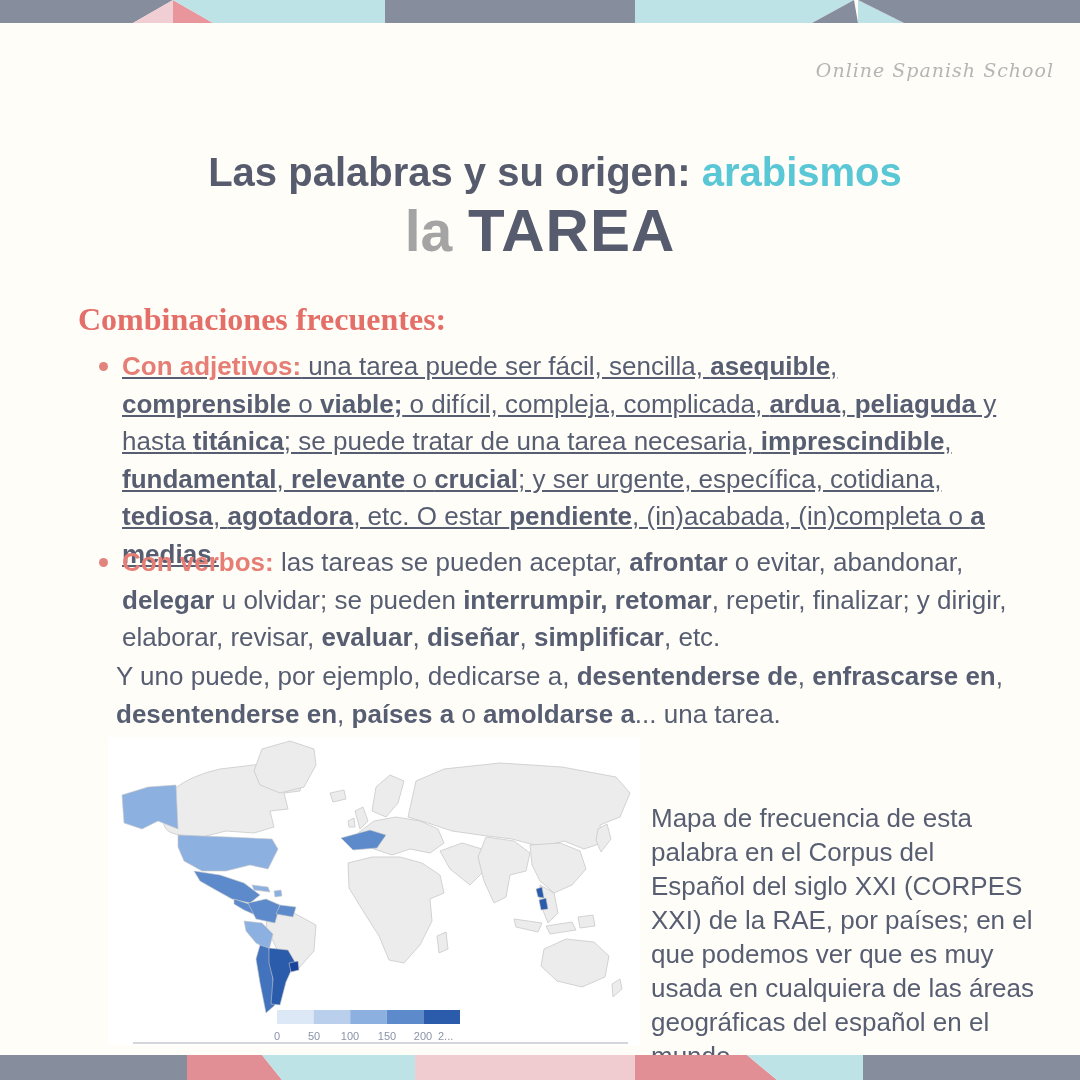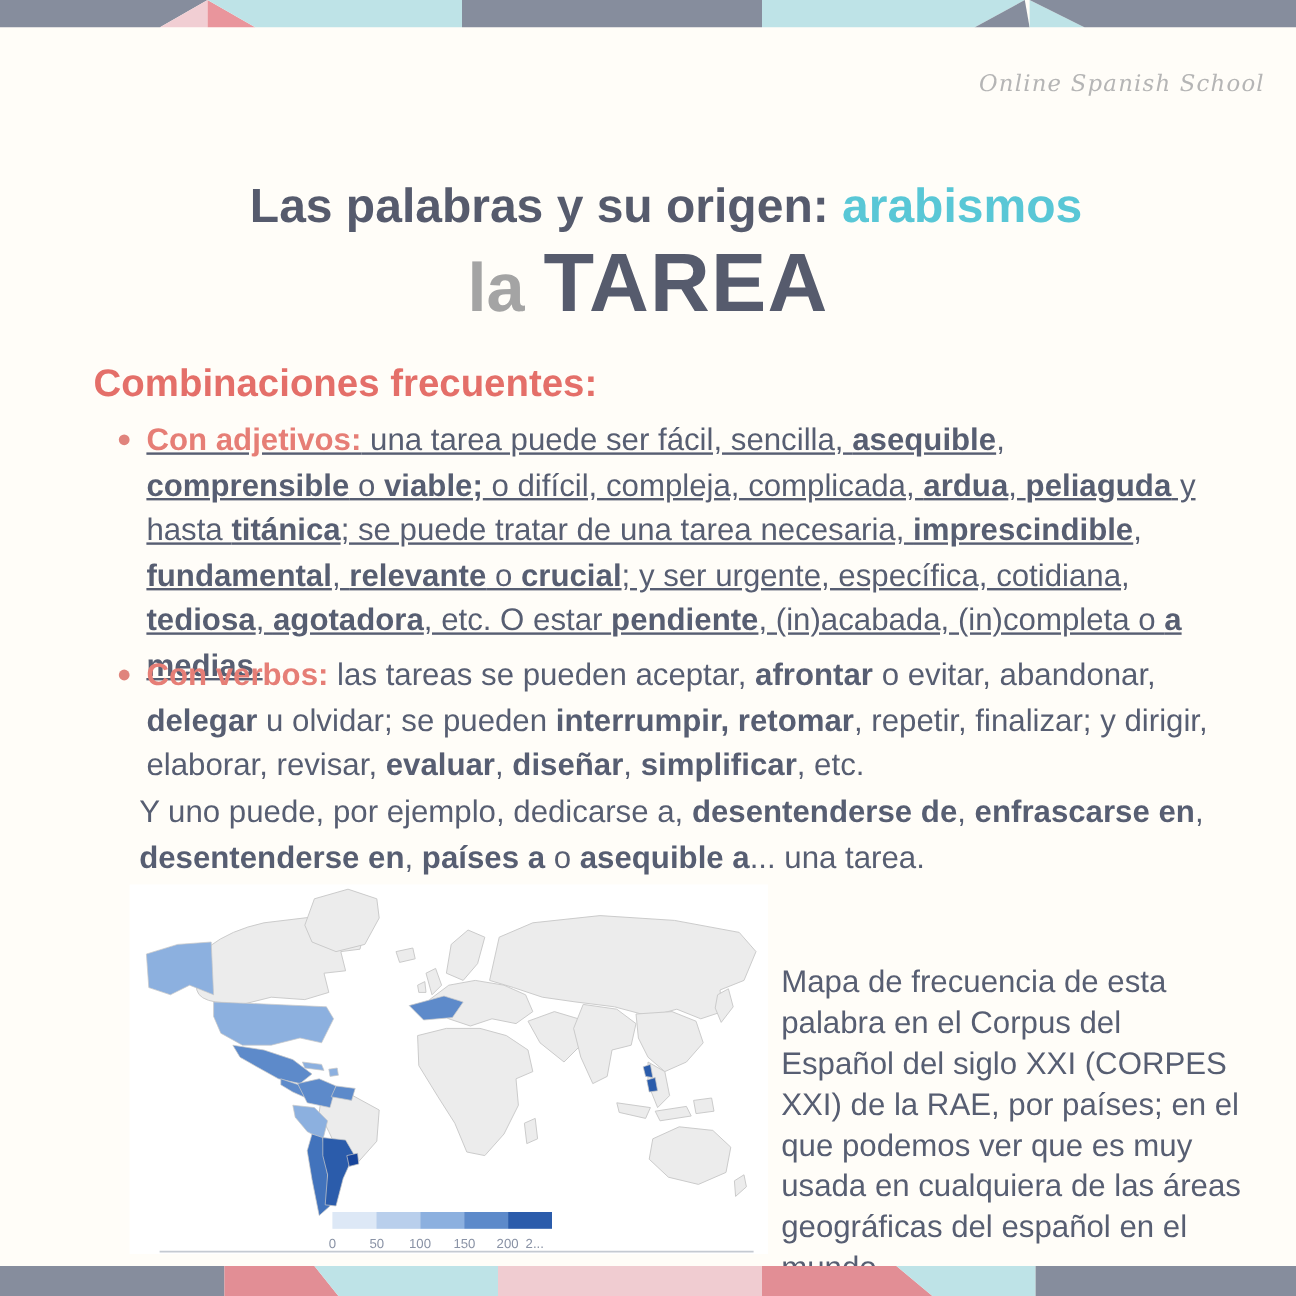--- a/index.html
+++ b/index.html
@@ -24,24 +24,24 @@
   .logo-sonora{color:var(--logo_gray,#B2B2B2);}
   .logo-ele{color:var(--logo_red,#BF3A31);}
   .logo-tagline{margin-top:4px;font-family:"DejaVu Serif","Liberation Serif",serif;
     font-style:italic;font-size:19px;letter-spacing:1px;color:var(--tagline_gray,#B5B5B5);text-align:right;}
 
   .title1{position:absolute;top:150px;left:15px;width:100%;text-align:center;
     font-size:40px;font-weight:bold;color:var(--title_dark,#565B6D);letter-spacing:0;}
   .title1 .accent{color:var(--title_teal,#59C7D6);}
   .title2{position:absolute;top:196px;left:0;width:100%;text-align:center;font-weight:bold;}
   .title2 .article{font-size:57px;color:var(--title_gray,#A4A4A4);text-align:right;}
-  .title2 .word{font-size:69px;color:var(--title_dark,#565B6D);letter-spacing:1px;}
+  .title2 .word{font-size:60px;color:var(--title_dark,#565B6D);letter-spacing:1px;}
 
   .section-heading{position:absolute;top:301px;left:78px;font-size:32px;font-weight:bold;
-    color:var(--coral_heading,#E46F69);}
+    color:var(--coral_heading,#E46F69);font-family:Liberation Serif, serif;}
 
   .rich{font-size:26px;line-height:37.5px;}
   .rich .b{font-weight:bold;}
   .bullet{position:absolute;left:97px;width:913px;padding-left:25px;box-sizing:border-box;}
   .bullet .dot{position:absolute;left:2px;top:14px;width:9px;height:9px;border-radius:50%;
     background:var(--bullet_dot,#E0847D);}
   .bullet .lbl{color:var(--coral_label,#E67E76);font-weight:bold;}
   .bullet-1{top:348px;text-decoration:underline;}
   .bullet-2{top:544px;}
   .closing{position:absolute;top:658px;left:116px;width:900px;}
@@ -80,21 +80,21 @@
 <div class="section-heading">Combinaciones frecuentes:</div>
 
 <div class="bullet bullet-1 rich">
   <span class="dot"></span><span class="lbl">Con adjetivos:</span><span><span> una tarea puede ser fácil, sencilla, </span><span class="b">asequible</span><span>, </span><span class="b">comprensible</span><span> o </span><span class="b">viable;</span><span> o difícil, compleja, complicada, </span><span class="b">ardua</span><span>, </span><span class="b">peliaguda</span><span> y hasta </span><span class="b">titánica</span><span>; se puede tratar de una tarea necesaria, </span><span class="b">imprescindible</span><span>, </span><span class="b">fundamental</span><span>, </span><span class="b">relevante</span><span> o </span><span class="b">crucial</span><span>; y ser urgente, específica, cotidiana, </span><span class="b">tediosa</span><span>, </span><span class="b">agotadora</span><span>, etc. O estar </span><span class="b">pendiente</span><span>, (in)acabada, (in)completa o </span><span class="b">a medias</span><span>.</span></span>
 </div>
 
 <div class="bullet bullet-2 rich">
   <span class="dot"></span><span class="lbl">Con verbos:</span><span><span> las tareas se pueden aceptar, </span><span class="b">afrontar</span><span> o evitar, abandonar, </span><span class="b">delegar</span><span> u olvidar; se pueden </span><span class="b">interrumpir, retomar</span><span>, repetir, finalizar; y dirigir, elaborar, revisar, </span><span class="b">evaluar</span><span>, </span><span class="b">diseñar</span><span>, </span><span class="b">simplificar</span><span>, etc.</span></span>
 </div>
 
-<div class="closing rich"><span>Y uno puede, por ejemplo, dedicarse a, </span><span class="b">desentenderse de</span><span>, </span><span class="b">enfrascarse en</span><span>, </span><span class="b">desentenderse en</span><span>, </span><span class="b">países a</span><span> o </span><span class="b">asequible a</span><span>... una tarea.</span></div>
+<div class="closing rich"><span>Y uno puede, por ejemplo, dedicarse a, </span><span class="b">desentenderse de</span><span>, </span><span class="b">enfrascarse en</span><span>, </span><span class="b">desentenderse en</span><span>, </span><span class="b">países a</span><span> o </span><span class="b">amoldarse a</span><span>... una tarea.</span></div>
 
 <div class="map-box">
   <svg viewBox="0 0 532 308">
 
     <path class="land" d="M56,88 Q52,66 66,52 Q84,38 112,32 L162,26 Q190,26 196,36 L192,54 L176,56 L180,72 L162,74 L166,90 L146,96 L118,94 L94,100 L72,98 Q58,96 56,88 Z"></path>
     <path class="land" d="M146,34 L154,12 L182,4 L206,12 L208,28 L196,50 L172,56 L152,48 Z"></path>
     <path class="land" d="M222,56 L236,53 L238,62 L225,65 Z"></path>
     <path class="land" d="M247,74 L255,70 L260,84 L252,92 Z"></path>
     <path class="land" d="M240,84 L246,81 L247,90 L241,90 Z"></path>
     <path class="land" d="M264,74 L268,50 L282,38 L296,44 L290,66 L278,80 Z"></path>

